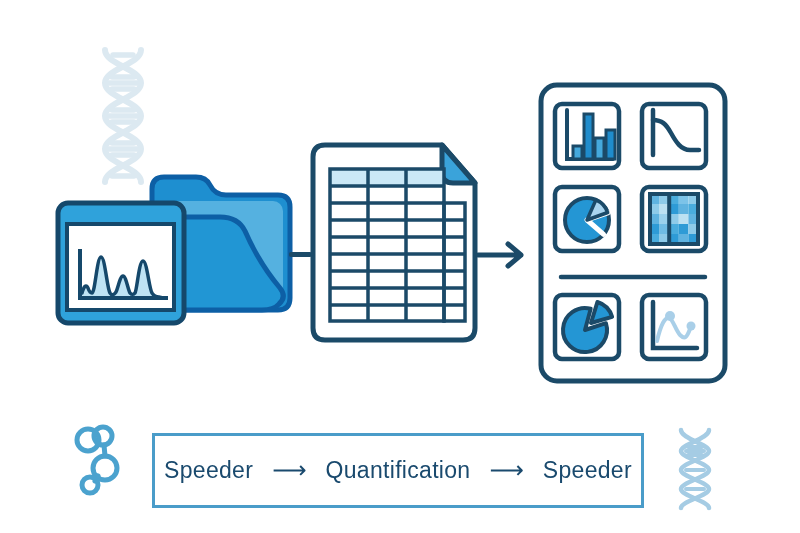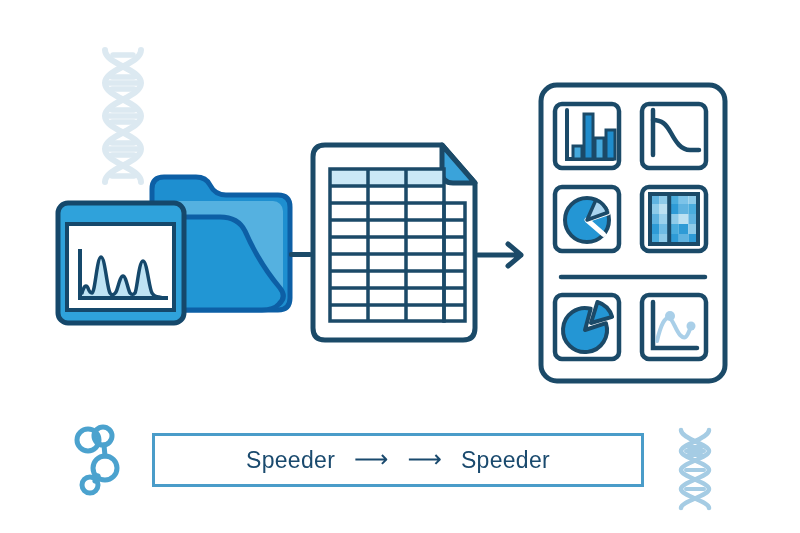--- a/index.html
+++ b/index.html
@@ -6,21 +6,21 @@
   .canvas{
     position:relative;width:800px;height:533px;background:#ffffff;overflow:hidden;
     font-family:"Liberation Sans",sans-serif;
   }
   .canvas svg{position:absolute;display:block;}
   .connector-dash{
     position:absolute;left:289px;top:252px;width:23px;height:5px;
     background:#1B4A68;border-radius:2px;
   }
   .flow-box{
-    position:absolute;left:152px;top:433px;width:492px;height:54px;
+    position:absolute;left:152px;top:433px;width:492px;height:75px;
     box-sizing:border-box;border:3px solid #4A9CC9;background:#fff;
     display:flex;align-items:center;justify-content:center;gap:19px;
   }
   .flow-step{
     font-size:23px;color:#1A4A6E;font-weight:500;letter-spacing:0.3px;white-space:nowrap;
   }
   .flow-arrow{
     font-size:24px;color:#1A4A6E;line-height:1;transform:translateY(-1px);
   }
 </style>
@@ -168,20 +168,21 @@
       <circle cx="16" cy="16" r="11"></circle>
       <circle cx="31" cy="12" r="9"></circle>
       <circle cx="33" cy="44" r="12"></circle>
       <circle cx="18" cy="61" r="8"></circle>
     </g>
   </svg>
 
   <div class="flow-box">
     <span class="flow-step">Speeder</span>
     <span class="flow-arrow">⟶</span>
+    <span class="flow-step">Quantification</span>
     <span class="flow-arrow">⟶</span>
     <span class="flow-step">Speeder</span>
   </div>
 
   <svg style="left:670px;top:426px" width="50" height="86" viewBox="0 0 50 86">
     <g stroke="#A5CCE4" stroke-width="4.5" fill="none" stroke-linecap="round">
       <path d="M39,4 C39,13 11,18 11,25 C11,32 39,37 39,44 C39,51 11,56 11,63 C11,70 39,75 39,82"></path>
       <path d="M11,4 C11,13 39,18 39,25 C39,32 11,37 11,44 C11,51 39,56 39,63 C39,70 11,75 11,82"></path>
       <g stroke-width="4">
         <path d="M18,21 H32"></path>

